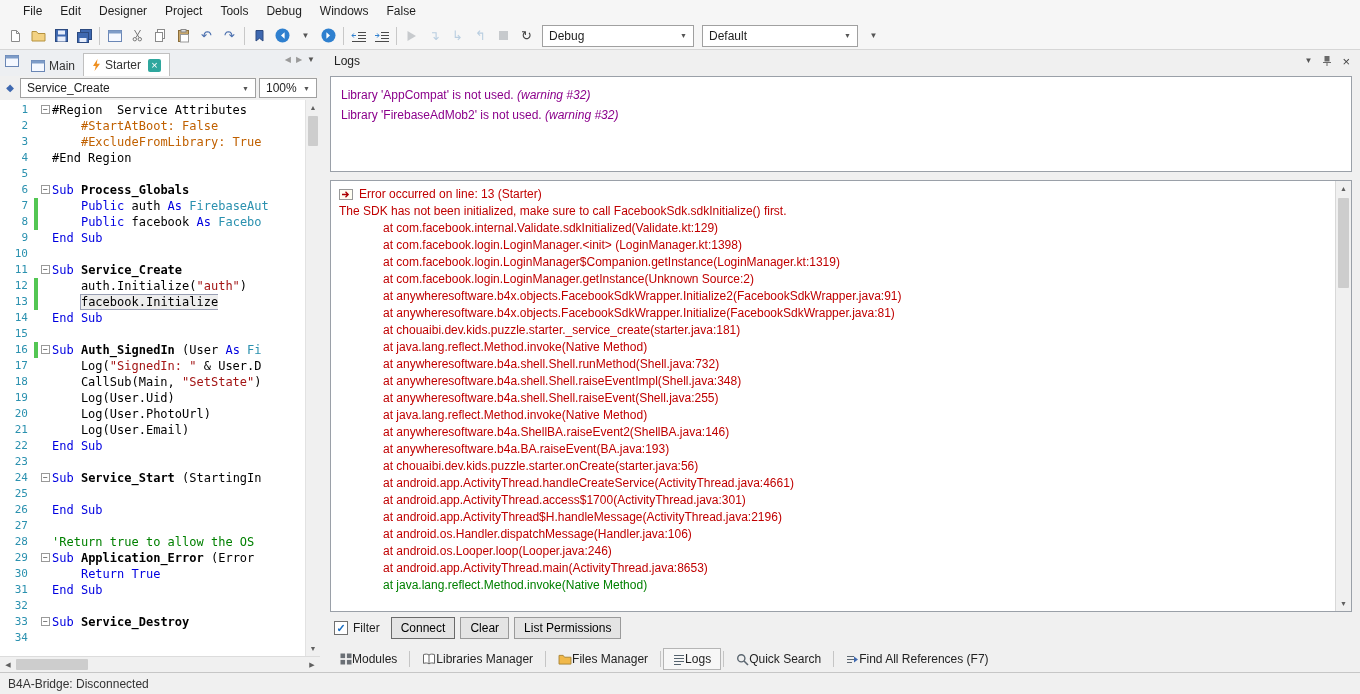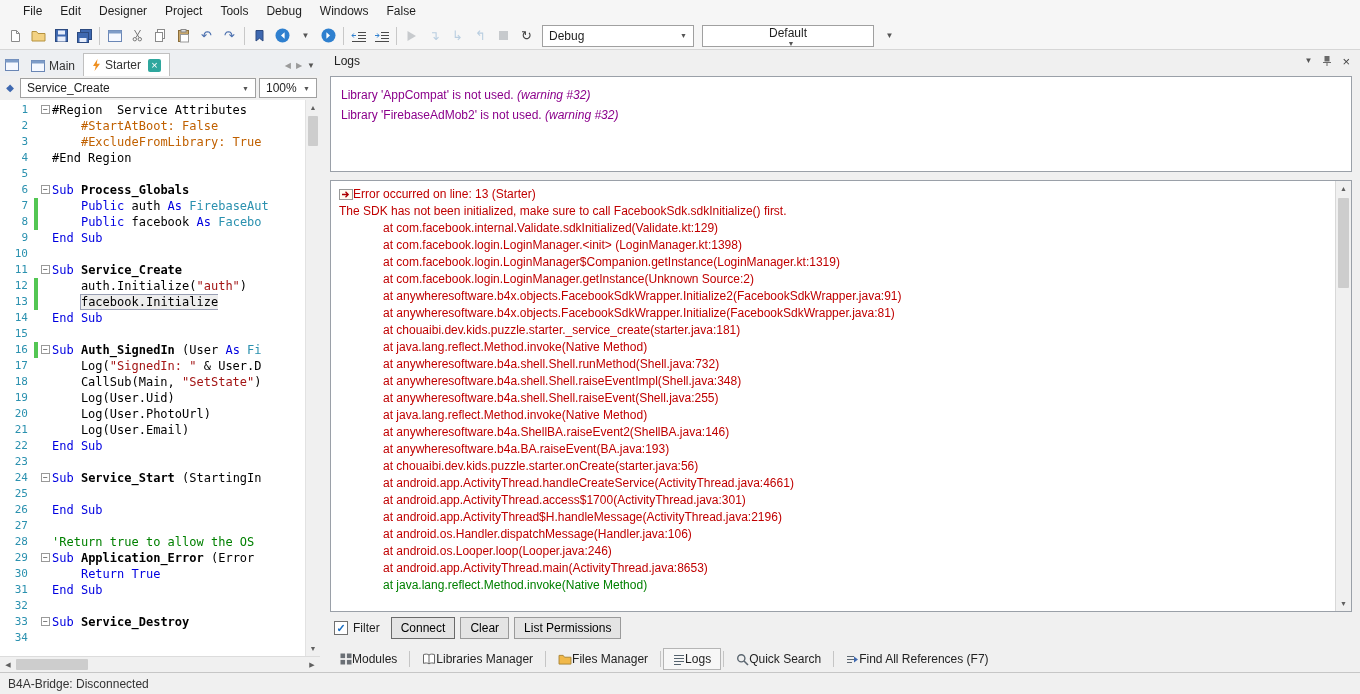--- a/index.html
+++ b/index.html
@@ -18,21 +18,21 @@
   .gly{font-size:13px;line-height:1}
   .dd{height:22px;background:#fff;border:1px solid #a0a0a0;display:inline-flex;align-items:center;justify-content:space-between;padding:0 6px;font-size:12px}
   .tb-dd{margin:0 4px}
   .dd-ar{font-size:7px;color:#555;margin-left:6px}
 
   
   .content{display:flex;height:622px;width:1360px}
 
   
   .left-panel{width:320px;flex:none;display:flex;flex-direction:column;background:#f0f0f0}
-  .tabstrip{height:26px;display:flex;align-items:flex-end;background:#edeff2;padding-left:3px}
+  .tabstrip{height:26px;display:flex;background:#edeff2;padding-left:3px}
   .ts-icon{margin:0 4px 5px 2px}
   .tabs{display:flex;align-items:flex-end;height:26px}
   .tab{height:21px;display:flex;align-items:center;gap:4px;padding:0 8px;color:#333;cursor:default}
   .tab.active{background:#fff;border:1px solid #c0c0c0;border-bottom:0;height:23px}
   .tab-label{white-space:nowrap}
   .tab-close{width:13px;height:13px;background:#2fa79e;color:#fff;font-size:11px;line-height:12px;text-align:center;border-radius:2px;margin-left:3px;cursor:default}
   .tab-nav{margin-left:auto;display:flex;align-items:center;gap:5px;padding:0 5px;margin-bottom:6px}
 
   .editor-header{height:24px;display:flex;align-items:center;padding:1px 3px;gap:3px;background:#f0f0f0}
   .eh-icon{width:14px;text-align:center}
@@ -72,21 +72,21 @@
 
   
   .right-panel{flex:1;min-width:0;display:flex;flex-direction:column}
   .logs-titlebar{height:22px;display:flex;align-items:center;padding:0 10px 0 8px;color:#222}
   .lt-icons{margin-left:auto;display:flex;align-items:center;gap:10px}
   .warn-box{height:96px;margin:4px 8px 0 4px;background:#fff;border:1px solid #9aa0a8;padding:8px 10px;overflow:hidden}
   .warn-line{color:#8B008B;line-height:20px}
   .warn-note{font-style:italic}
   .err-box{flex:1;margin:8px 8px 0 4px;background:#fff;border:1px solid #9aa0a8;position:relative;overflow:hidden}
   .err-content{padding:5px 24px 5px 8px}
-  .err-header{color:#C00000;display:flex;align-items:center;gap:0;line-height:17px}
+  .err-header{color:#C00000;display:flex;align-items:center;gap:6px;line-height:17px}
   .err-msg{color:#C00000;line-height:17px}
   .stk{line-height:17px;padding-left:44px;white-space:nowrap;overflow:hidden}
   .stk-red{color:#C00000}
   .stk-green{color:#008000}
 
   .filter-row{height:32px;display:flex;align-items:center;padding:0 8px 0 8px}
   .cb{width:14px;height:14px;border:1px solid #707070;background:#fff;display:inline-flex;align-items:center;justify-content:center;cursor:default}
   .cb-label{margin:0 6px 0 5px}
   .lbtn{font-family:inherit;font-size:12px;height:22px;padding:0 9px;background:#e4e4e4;border:1px solid #9a9a9a;margin-left:5px;cursor:default}
   .lbtn.primary{border-color:#6a6a6a}
@@ -226,21 +226,21 @@
         <rect width="9" height="9" fill="#9aa0a6"></rect>
       </svg>
     </span>
     <span class="tbi">
       <span class="gly" style="color:#444">↻</span>
     </span>
     <div class="dd tb-dd" style="width: 152px;">
       <span class="dd-label">Debug</span>
       <span class="dd-ar">▼</span>
     </div>
-    <div class="dd tb-dd" style="width: 172px; flex-direction: column;">
+    <div class="dd tb-dd" style="width: 156px;">
       <span class="dd-label">Default</span>
       <span class="dd-ar">▼</span>
     </div>
     <span class="tbi">
       <span class="gly" style="font-size:8px;color:#555">▼</span>
     </span>
   </div>
 
 <div class="content">
 

